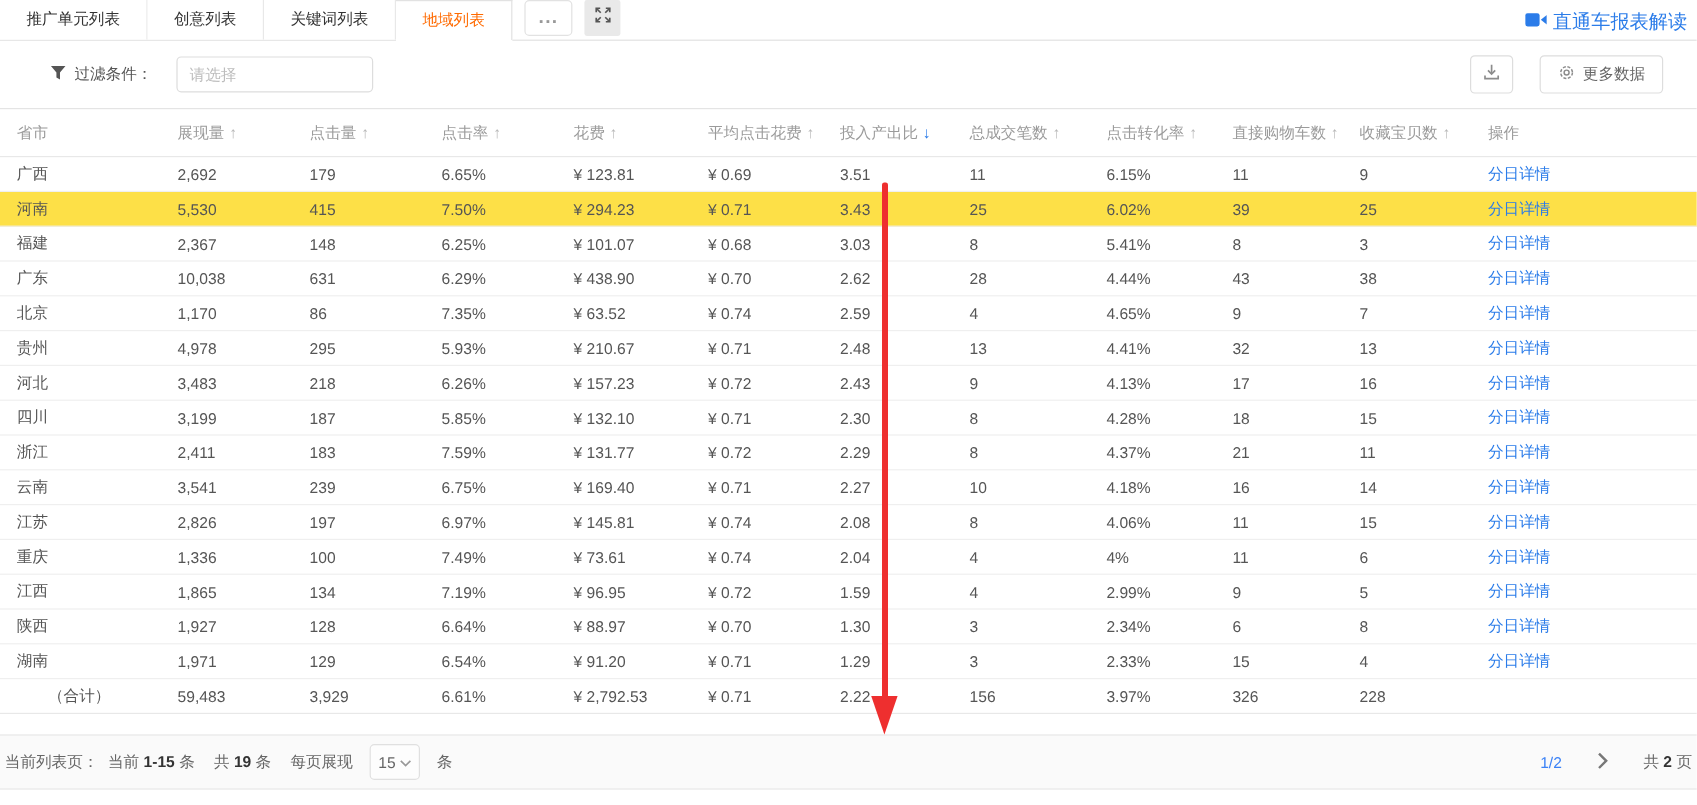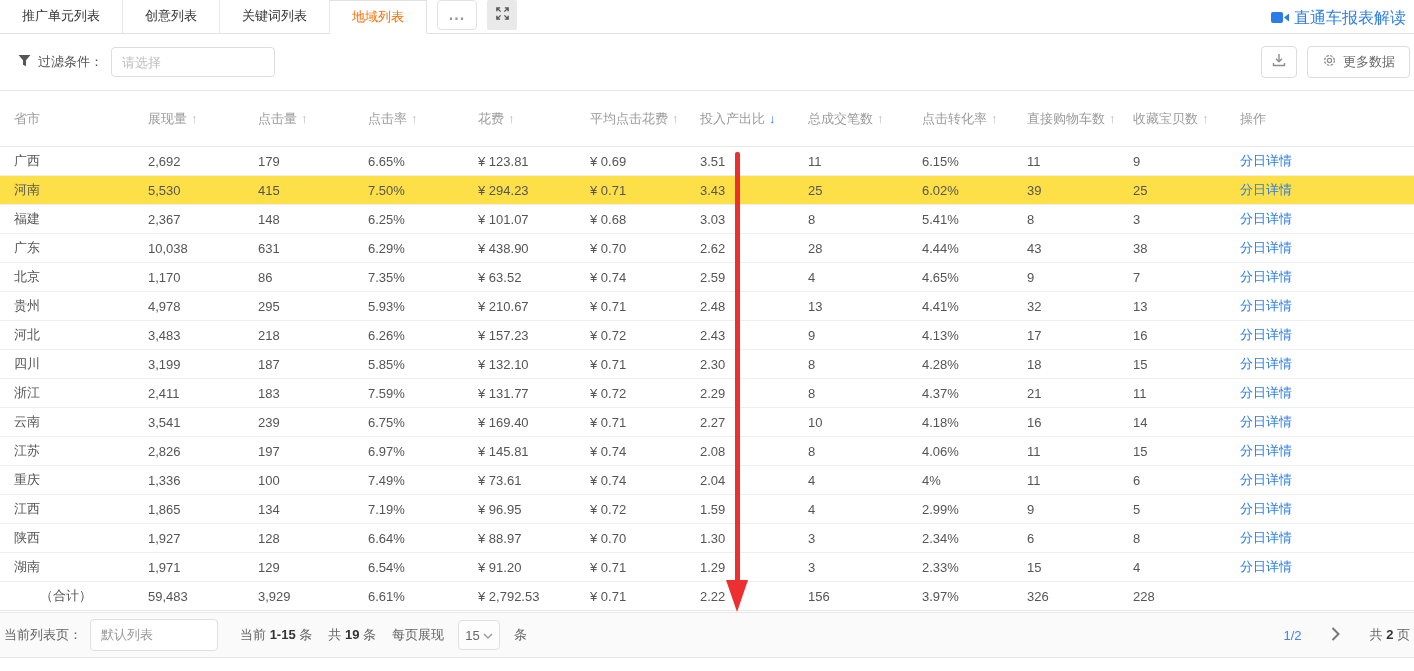--- a/index.html
+++ b/index.html
@@ -8,31 +8,31 @@
 
   
   .tabbar { display:flex; align-items:flex-end; height:34px; border-bottom:1px solid #e2e2e2; position:relative; background:#fff; }
   .tab { height:34px; padding:0 22px; display:flex; align-items:center; font-size:13px; color:#333; cursor:pointer; border-right:1px solid #e8e8e8; background:#fff; }
   .tab.active { color:#ff6a00; border:1px solid #e2e2e2; border-bottom:1px solid #fff; margin-bottom:-1px; border-left:none; }
   .tab-more { width:40px; height:30px; margin-left:10px; margin-bottom:3px; border:1px solid #e2e2e2; border-radius:4px; display:flex; align-items:center; justify-content:center; color:#999; font-weight:bold; letter-spacing:1px; cursor:pointer; background:#fff; }
   .tab-expand { width:30px; height:30px; margin-left:10px; margin-bottom:3px; background:#e9e9e9; border-radius:2px; display:flex; align-items:center; justify-content:center; cursor:pointer; }
   .report-link { position:absolute; top:8px; right:8px; display:flex; align-items:center; gap:5px; color:#2b7ce9; font-size:16px; cursor:pointer; }
 
   
-  .filter-row { height:56px; display:flex; align-items:center; padding:0 4px; }
+  .filter-row { height:56px; display:flex; align-items:center; padding:0 28px;gap:12px; }
   .filter-label { display:flex; align-items:center; gap:7px; font-size:13px; color:#555; margin-left:14px; }
   .filter-input { width:164px; height:30px; margin-left:8px; border:1px solid #ddd; border-radius:4px; padding:0 10px; font-size:13px; color:#555; font-family:inherit; }
   .filter-input::placeholder { color:#bdbdbd; }
   .filter-spacer { flex:1; }
   .btn-download { width:36px; height:32px; border:1px solid #ddd; border-radius:4px; background:#fff; display:flex; align-items:center; justify-content:center; cursor:pointer; margin-right:10px; }
   .btn-more-data { height:32px; border:1px solid #ddd; border-radius:4px; background:#fff; display:flex; align-items:center; justify-content:center; gap:6px; padding:0 14px; font-size:13px; color:#666; cursor:pointer; }
 
   
   .grid { display:grid; grid-template-columns:148px 110px 110px 110px 112px 110px 108px 114px 105px 106px 107px 1fr; align-items:center; }
-  .thead { height:57px; border-top:1px solid #e4e4e4; border-bottom:1px solid #e8e8e8; background:#fff; }
+  .thead { height:41px; border-top:1px solid #e4e4e4; border-bottom:1px solid #e8e8e8; background:#fff; }
   .th { font-size:13px; color:#9b9b9b; white-space:nowrap; display:flex; align-items:center; gap:4px; }
   .th:first-child { padding-left:14px; }
   .arrow { font-size:13px; font-weight:bold; color:#b8b8b8; }
   .arrow.active { color:#2b7ce9; }
   .tr { height:29px; border-bottom:1px solid #efefef; font-size:13px; color:#555; }
   .tr .td { white-space:nowrap; }
   .tr .td:first-child { padding-left:14px; }
   .tr.highlight { background:#fde047; }
   .tr.total { border-bottom:1px solid #e8e8e8; }
   .tr.total .td:first-child { padding-left:40px; }
@@ -410,21 +410,20 @@
     <div class="td"><span>228</span></div>
     <div class="td"></div>
   </div>
 </div>
 
 <div class="red-arrow-shaft"></div>
 <div class="red-arrow-head"></div>
 
 <div class="footer">
   <span>当前列表页：</span>
-  <input class="list-input" value="默认列表" style="">
   <span><span>当前</span> <b>1-15</b> <span>条</span></span>
   <span style="margin-left:8px;"><span>共</span> <b>19</b> <span>条</span></span>
   <span style="margin-left:8px;">每页展现</span>
   <div class="per-page-select">
     <span>15</span>
     <span>
       <svg width="10" height="7" viewBox="0 0 10 7" fill="none" stroke="#999" stroke-width="1.4">
           <path d="M1 1l4 4 4-4"></path>
         </svg>
     </span>

